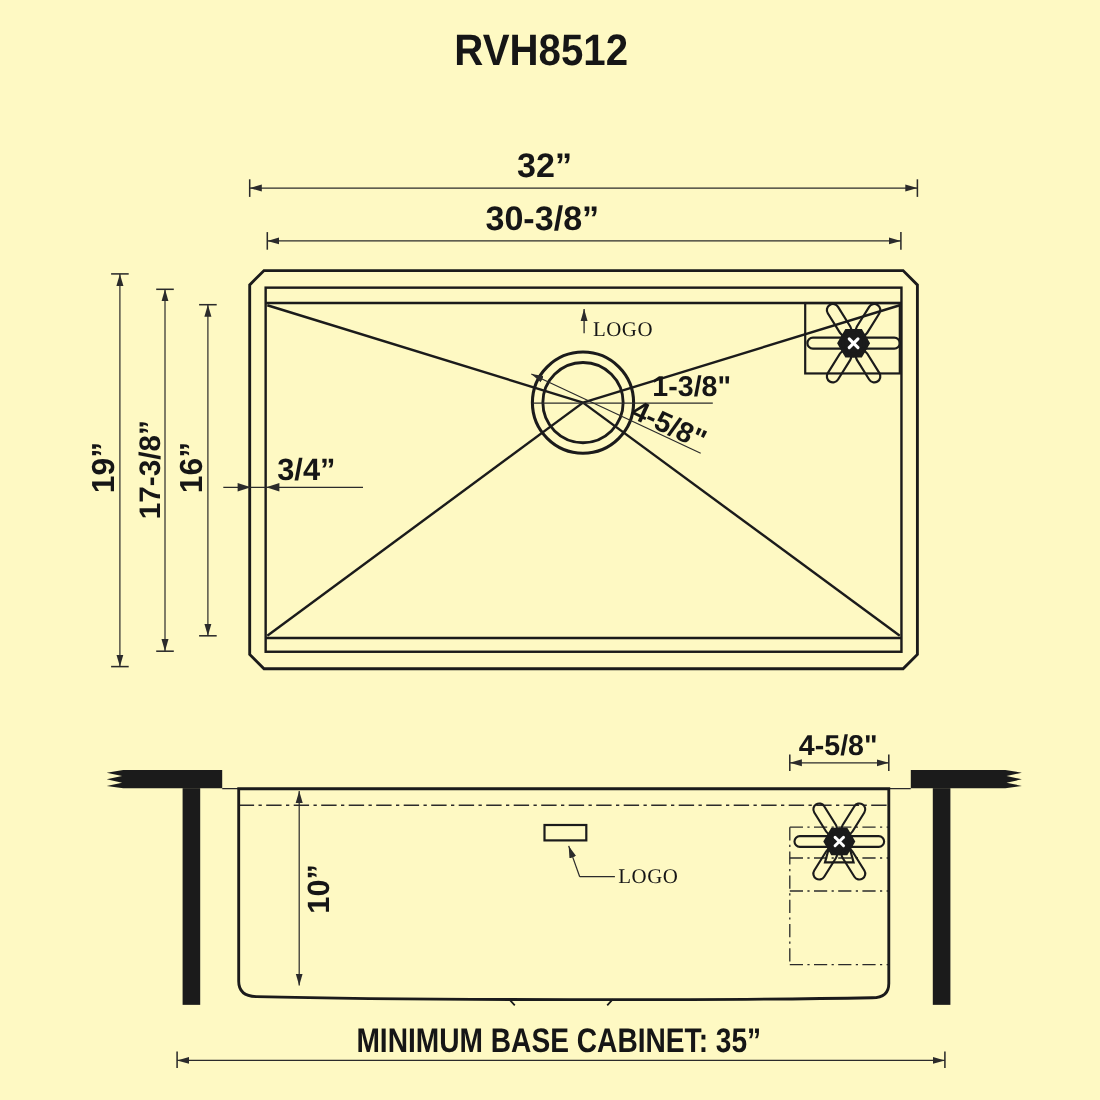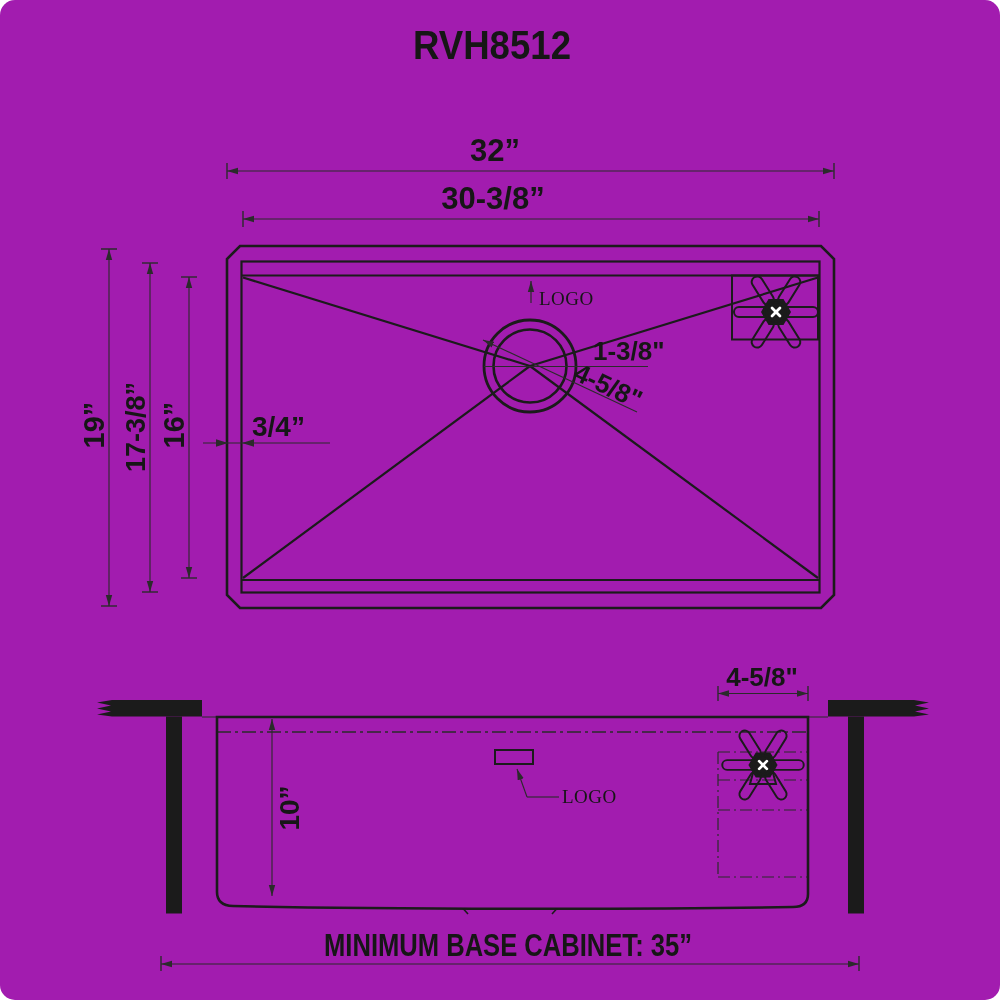--- a/index.html
+++ b/index.html
@@ -1,16 +1,16 @@
 <!DOCTYPE html>
 <html><head>
 <meta charset="utf-8">
 <style>
   html,body{margin:0;padding:0;background:#ffffff;}
-  .stage{position:relative;width:1000px;height:1000px;background:#a21caf;overflow:hidden;border-radius:15px;}
+  .stage{position:relative;width:1000px;height:1000px;background:#fef9c3;overflow:hidden;}
   svg{position:absolute;left:0;top:0;}
   text{fill:#161616;}
   .dimtxt{font-family:"Liberation Sans",sans-serif;font-weight:bold;}
   .sertxt{font-family:"Liberation Serif",serif;font-weight:normal;letter-spacing:.5px;}
   .thick{stroke:#1b1b1b;fill:none;}
   .thin{stroke:#2b2b2b;fill:none;}
 </style>
 </head>
 <body>
 

